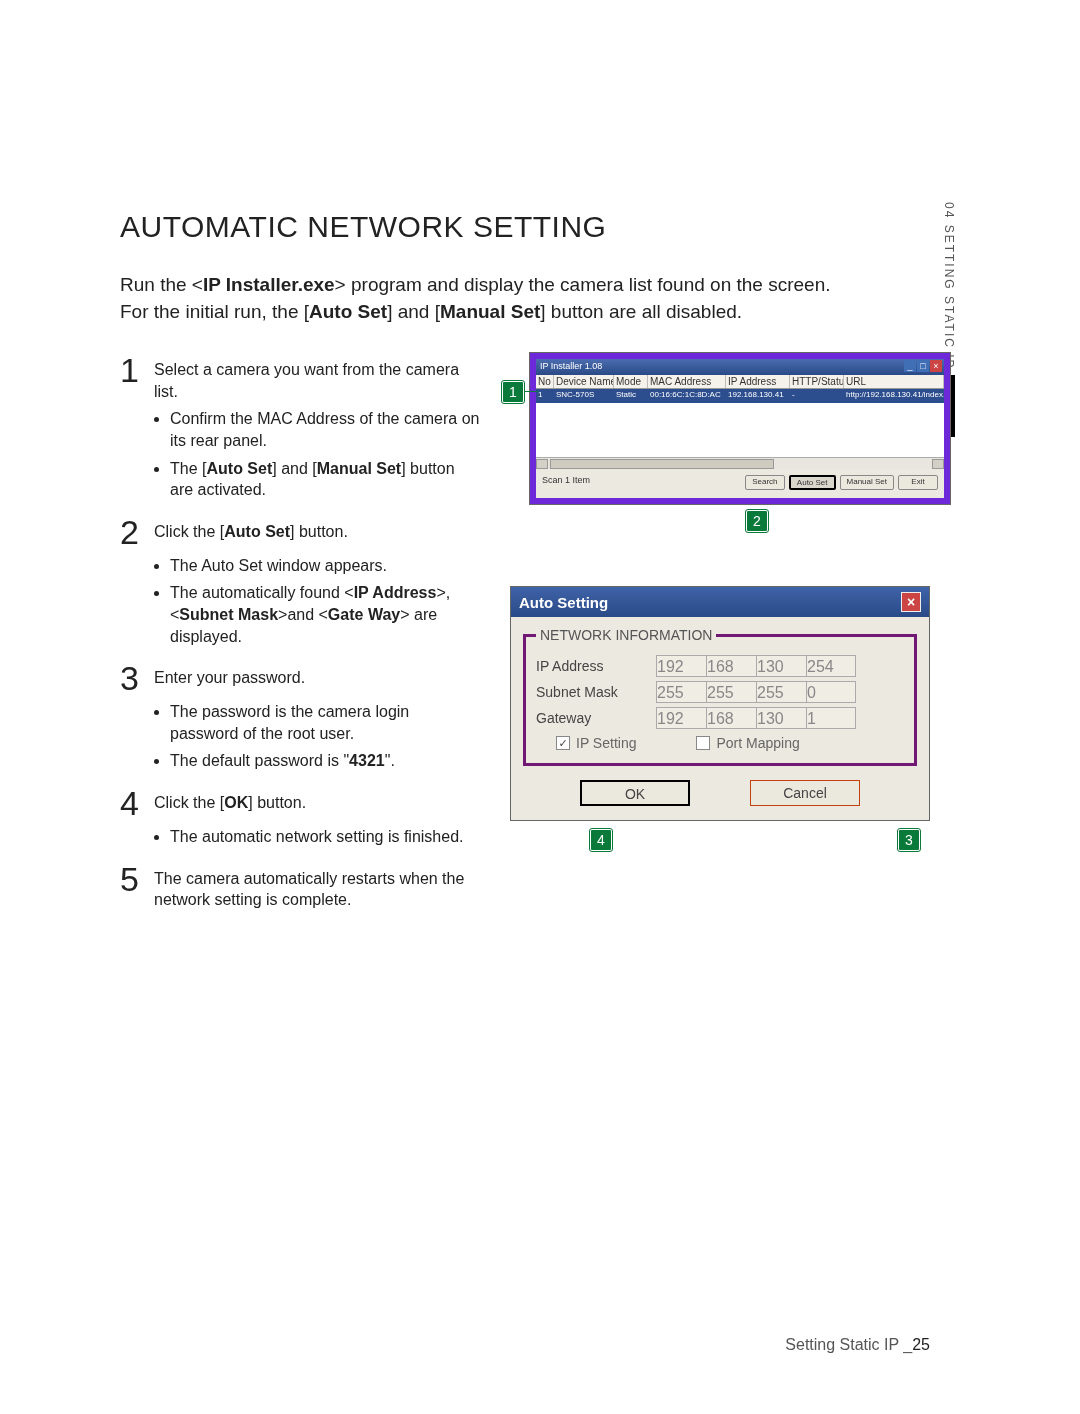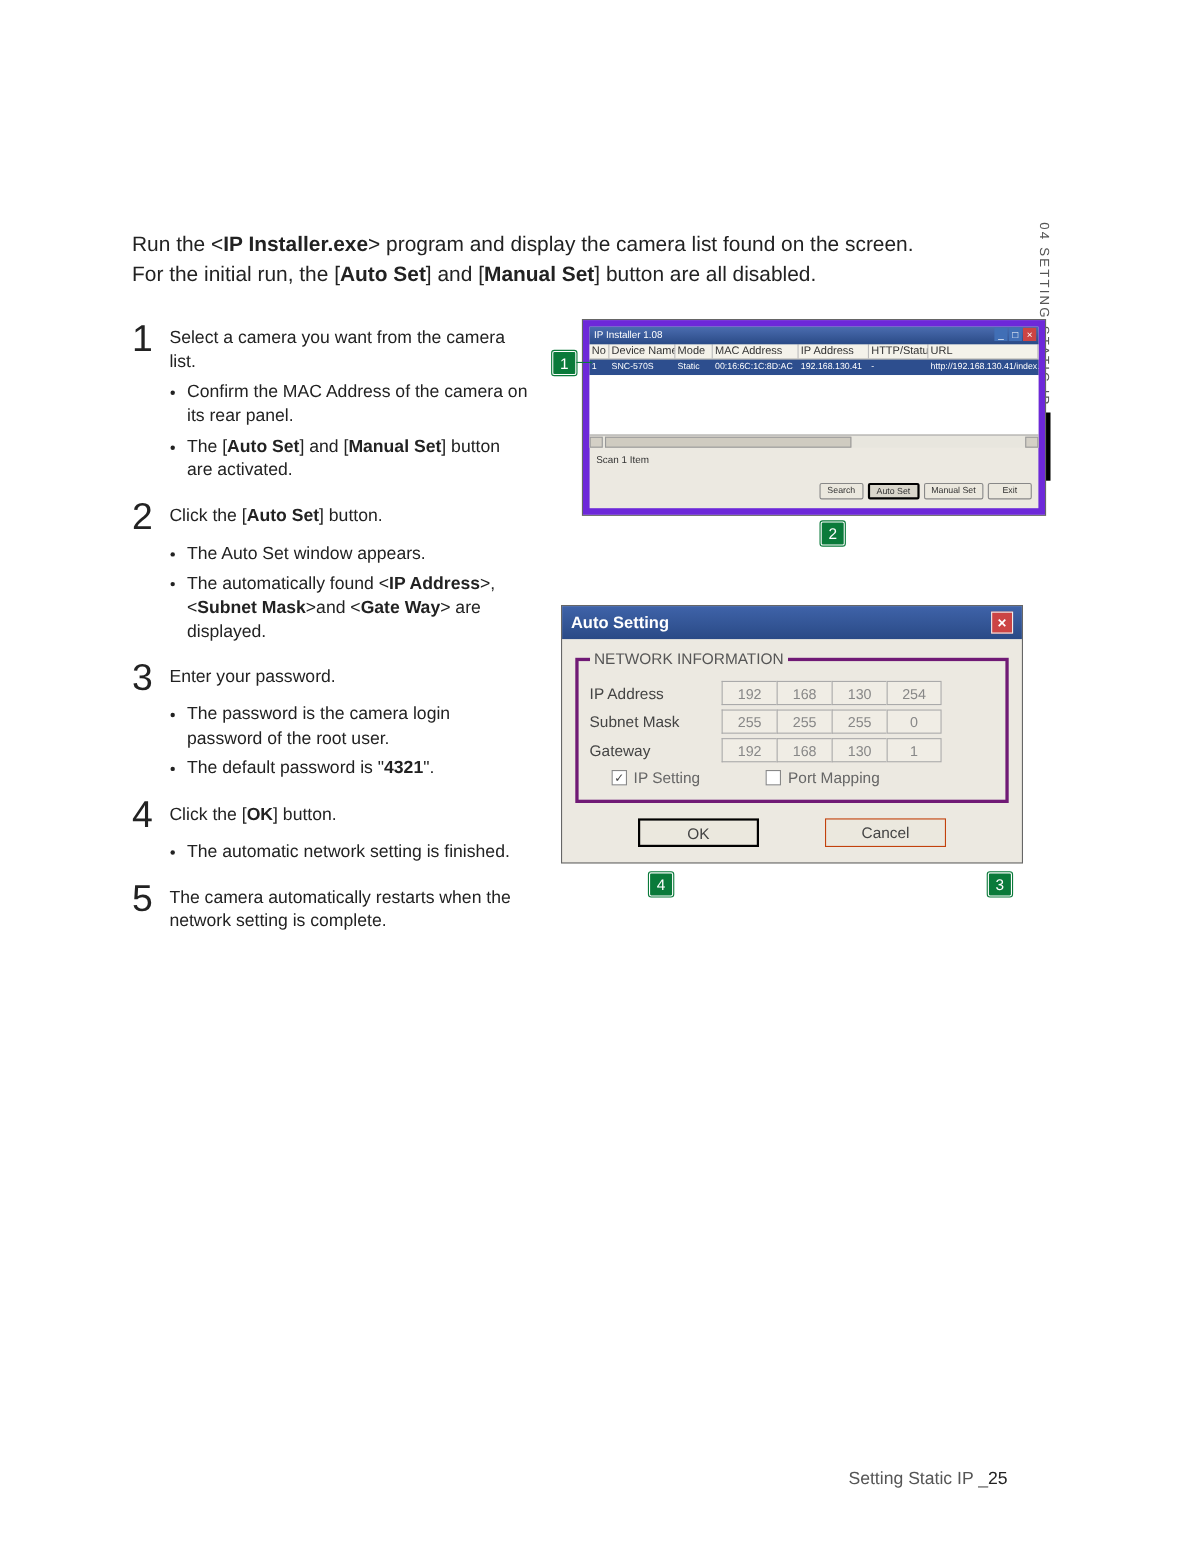--- a/index.html
+++ b/index.html
@@ -131,21 +131,21 @@
     position: absolute; left: 14px; right: 170px; top: 1px; height: 10px;
     background: #cfcbc0; border: 1px solid #999;
   }
   .scan-row {
     padding: 6px 6px 8px 6px;
     display: flex;
     justify-content: space-between;
     align-items: flex-start;
   }
   .scan-label { font-size: 9px; color: #333; }
-  .btns { display: flex; gap: 4px; margin-top: 26px; }
+  .btns { display: flex; gap: 4px; }
   .winbtn {
     font-size: 8px;
     padding: 1px 6px;
     background: #ebe8de;
     border: 1px solid #888;
     border-radius: 2px;
     min-width: 40px;
     text-align: center;
   }
   .winbtn.hi { border: 2px solid #000; background: #d9d6cb; }
@@ -203,22 +203,21 @@
   .row { display: flex; align-items: center; margin: 4px 0; gap: 10px; }
   .row .lbl { width: 110px; font-size: 14px; }
   .ipbox {
     display: flex; gap: 0; flex: 1;
   }
   .oct {
     width: 50px; height: 22px;
     border: 1px solid #aaa;
     background: #f0ede5;
     color: #888;
-    text-align: center;
-    font-size: 13px;
+    font-size: 16px;
     line-height: 22px;
     border-right: none;
   }
   .oct:last-child { border-right: 1px solid #aaa; }
   .chk-row {
     display: flex; gap: 60px; margin: 6px 0 0 20px;
     font-size: 14px; color: #666;
   }
   .chk-row .item { display: flex; align-items: center; gap: 6px; }
   .chk {
@@ -249,37 +248,38 @@
   .dlg-btn.ok { border: 2px solid #000; }
   .callrow {
     display: flex; justify-content: space-between;
     padding: 4px 40px 0 80px;
     margin-top: 4px;
   }
 
   .footer {
     position: absolute;
     bottom: 60px;
-    right: 164px;
+    right: 150px;
     font-size: 16px;
     color: #555;
   }
   .footer .pg { color: #222; }
 </style>
 </head>
 <body>
 
 <div class="page">
 
   <div class="side-thumb">
     <span>04</span>
     <span>SETTING STATIC IP</span>
     <span class="black"></span>
   </div>
 
+  <h1>AUTOMATIC NETWORK SETTING</h1>
 
   <div class="intro">
     <span>Run the &lt;</span><span class="bold">IP Installer.exe</span><span>&gt; program and display the camera list found on the screen.</span><br>
     <span>For the initial run, the [</span><span class="bold">Auto Set</span><span>] and [</span><span class="bold">Manual Set</span><span>] button are all disabled.</span>
   </div>
 
   <div class="cols">
     <div class="left">
 
       <div class="step">

